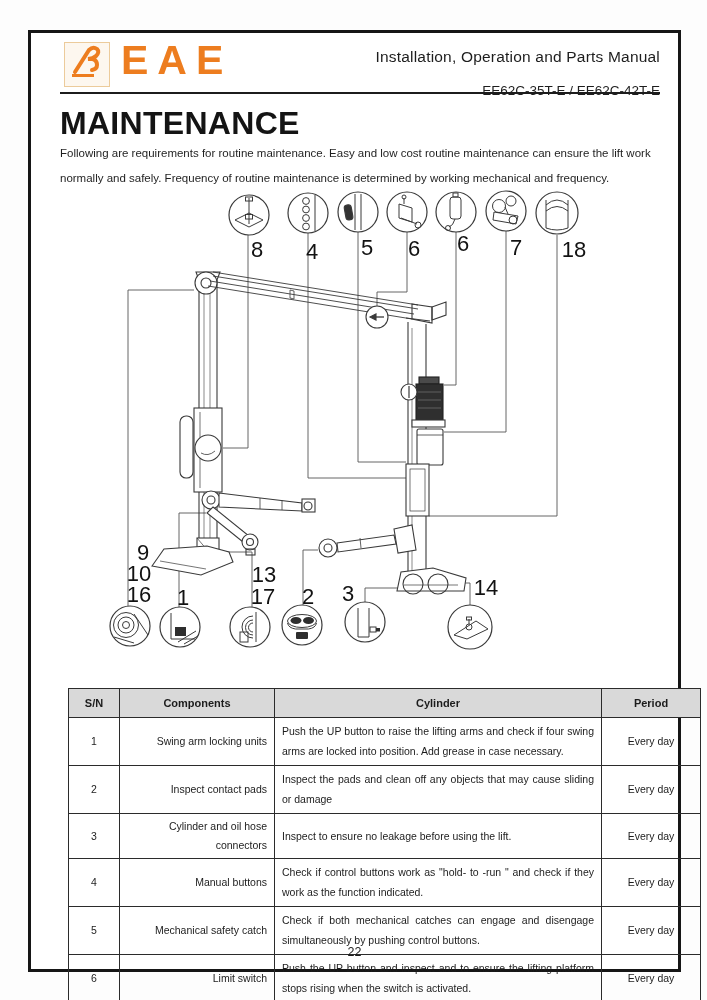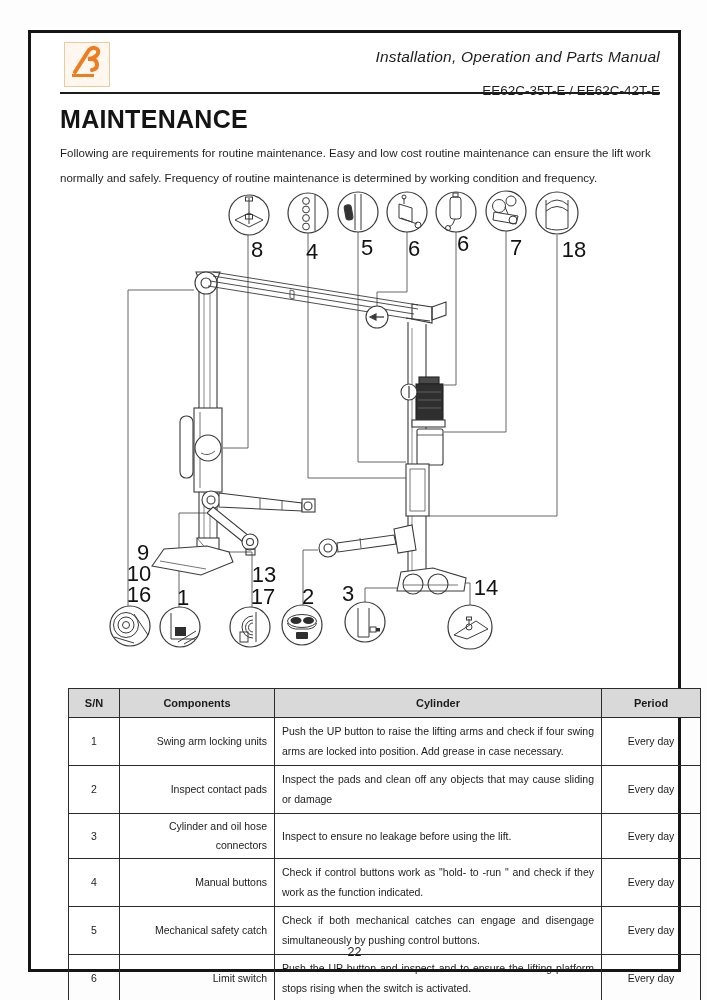--- a/index.html
+++ b/index.html
@@ -16,25 +16,25 @@
     position:absolute;left:33px;top:9px;width:44px;height:43px;
     border:1px solid #eccb9b;background:#fdf7ef;
   }
   .brand-word{
     position:absolute;left:90px;top:7px;font-size:41px;font-weight:900;
     color:#ED7D1F;letter-spacing:9px;line-height:1;
   }
   .head-titles{
     position:absolute;right:18px;top:13px;text-align:right;line-height:1.45;
   }
-  .doc-title{font-size:15.5px;font-style:italic;color:#1d1d1d;letter-spacing:.2px;}
+  .doc-title{font-size:15.5px;color:#1d1d1d;letter-spacing:.2px;}
   .doc-models{font-size:13.5px;color:#1d1d1d;margin-top:13px;}
   .head-rule{position:absolute;left:29px;top:59px;width:600px;height:2px;background:#1c1c1c;}
   
-  .sec-title{position:absolute;left:29px;top:72px;font-size:25px;font-weight:800;color:#141414;letter-spacing:.3px;}
+  .sec-title{position:absolute;left:29px;top:72px;font-size:32px;font-weight:800;color:#141414;letter-spacing:.3px;}
   .sec-intro{position:absolute;left:29px;top:108px;width:594px;font-size:11.5px;line-height:2.15;color:#1f1f1f;}
   
   .diagram{position:absolute;left:29px;top:147px;}
   svg text.callout-num{font-family:"Liberation Sans",sans-serif;font-size:22px;fill:#121212;}
   
   table.maint{
     position:absolute;left:37px;top:655px;width:572px;border-collapse:collapse;
     table-layout:fixed;font-size:10.5px;color:#1c1c1c;
   }
   table.maint th,table.maint td{border:1.5px solid #2b2b2b;padding:3px 7px;vertical-align:middle;}
@@ -50,28 +50,29 @@
 <body>
 
 <div class="page-frame">
 
   <div class="logo-box">
     <svg width="42" height="41" viewBox="0 0 42 41">
       <path d="M10 29 L24 7 q4 -4 8 -1 q3 3 -1 7 q-3 3 -8 3 q9 -1 9 6 q0 4 -5 5" fill="none" stroke="#ED7D1F" stroke-width="4" stroke-linecap="round"></path>
       <rect x="7" y="31" width="22" height="3" fill="#ED7D1F"></rect>
     </svg>
   </div>
+  <div class="brand-word">EAE</div>
   <div class="head-titles">
     <div class="doc-title">Installation, Operation and Parts Manual</div>
     <div class="doc-models">EE62C-35T-E / EE62C-42T-E</div>
   </div>
   <div class="head-rule"></div>
 
   <div class="sec-title">MAINTENANCE</div>
-  <div class="sec-intro">Following are requirements for routine maintenance. Easy and low cost routine maintenance can ensure the lift work normally and safely. Frequency of routine maintenance is determined by working condition and frequency.</div>
+  <div class="sec-intro">Following are requirements for routine maintenance. Easy and low cost routine maintenance can ensure the lift work normally and safely. Frequency of routine maintenance is determined by working mechanical and frequency.</div>
 
   <div class="diagram">
   <svg width="590" height="490" viewBox="0 0 590 490" fill="none" stroke="#3a3a3a" stroke-width="1.1">
 
     <g stroke="#555" stroke-width="0.9">
       <path d="M188 55 V268 H163"></path>
       <path d="M248 53 V298 H346"></path>
       <path d="M298 52 V282 H346"></path>
       <path d="M347 52 V112 H317 V126"></path>
       <path d="M396 52 V205 H384"></path>

